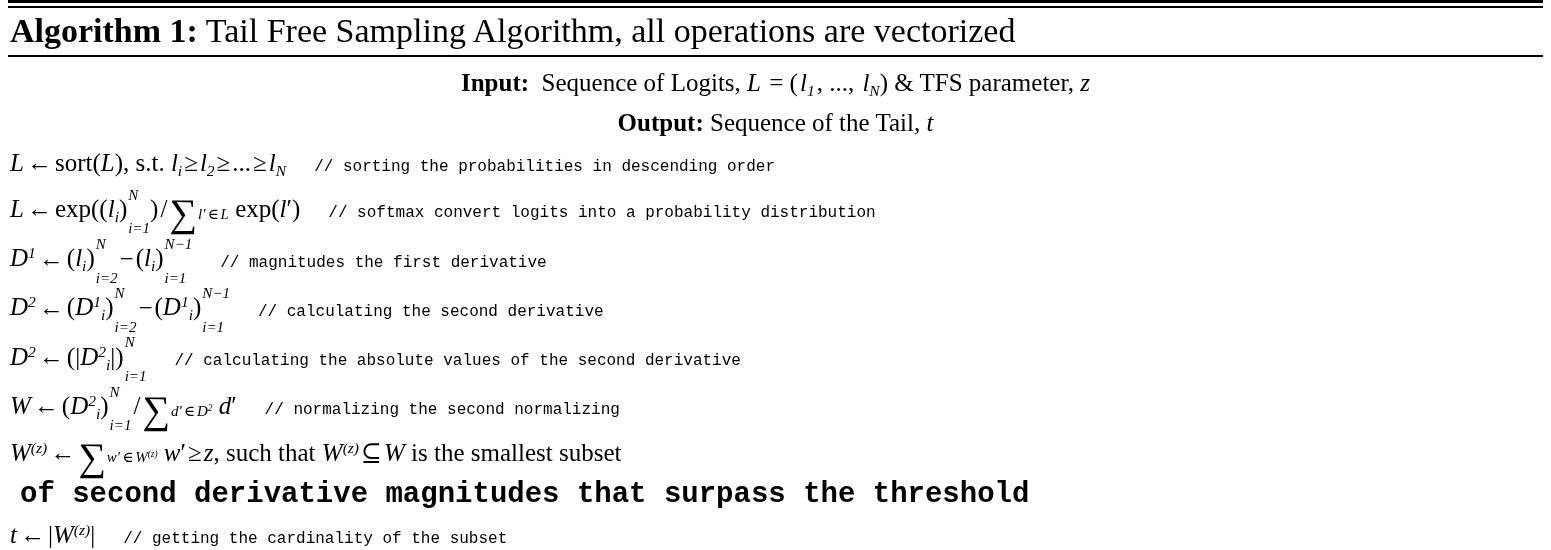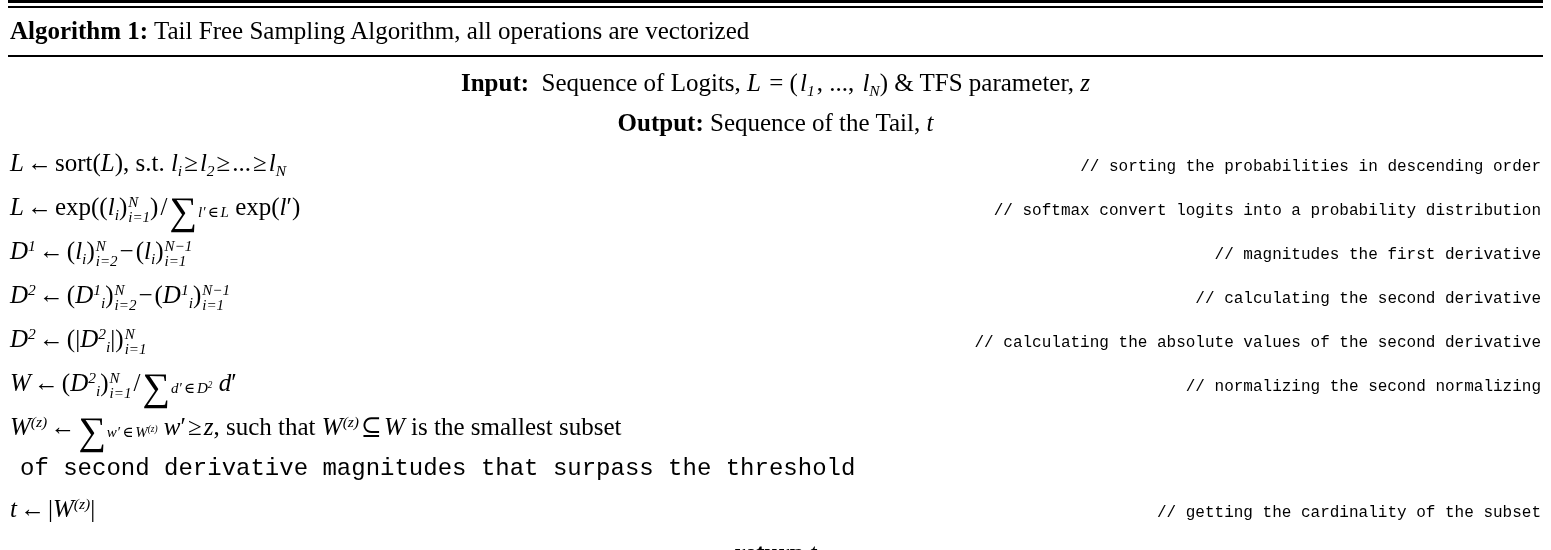--- a/index.html
+++ b/index.html
@@ -30,38 +30,37 @@
   }
   .rule-thin {
     height: 2px;
     background: #000;
     margin: 0;
   }
   .rule-gap { height: 3px; }
 
   
   .caption {
-    font-size: 25px;
+    font-size: 34px;
     line-height: 40px;
     padding: 3px 2px 4px 2px;
     white-space: nowrap;
   }
   .caption .caption-label {
     font-weight: bold;
   }
 
   
   .algo-body {
     padding: 6px 2px 2px 2px;
   }
 
   .algo-line {
     display: flex;
     align-items: baseline;
-    justify-content: space-between;
     font-size: 25px;
     line-height: 40px;
     white-space: nowrap;
   }
   .algo-line.no-comment {
     justify-content: center;
   }
 
   .code {
     font-family: "Liberation Serif", "DejaVu Serif", serif;
@@ -101,21 +100,21 @@
     vertical-align: middle;
     font-size: 0.60em;
     font-style: italic;
     line-height: 1.04;
     text-align: left;
     margin-left: 1px;
     position: relative;
     top: 0.06em;
   }
   .limits .top { display: block; }
-  .limits .bot { display: block; }
+  .limits .bot { display: block; margin-top: 18px; }
 
   
   .bigsum {
     display: inline-flex;
     align-items: center;
     vertical-align: middle;
   }
   .bigsum .sigma {
     font-size: 1.55em;
     font-style: normal;
@@ -134,24 +133,25 @@
 
   
   .comment {
     font-family: Liberation Mono, monospace;
     font-size: 16px;
     flex: 0 0 auto;
     padding-left: 28px;
   }
   .comment-cont {
     font-family: "Liberation Mono", "DejaVu Sans Mono", monospace;
-    font-size: 24px;
+    font-size: 29px;
     line-height: 40px;
     padding-left: 10px;
     white-space: nowrap;
+    font-weight: bold;
   }
 
   .arrow { font-style: normal; padding: 0 3px; }
   .paren { font-style: normal; }
   .bar   { font-style: normal; }
 </style>
 </head>
 <body>
 
 <div class="algorithm-float">

